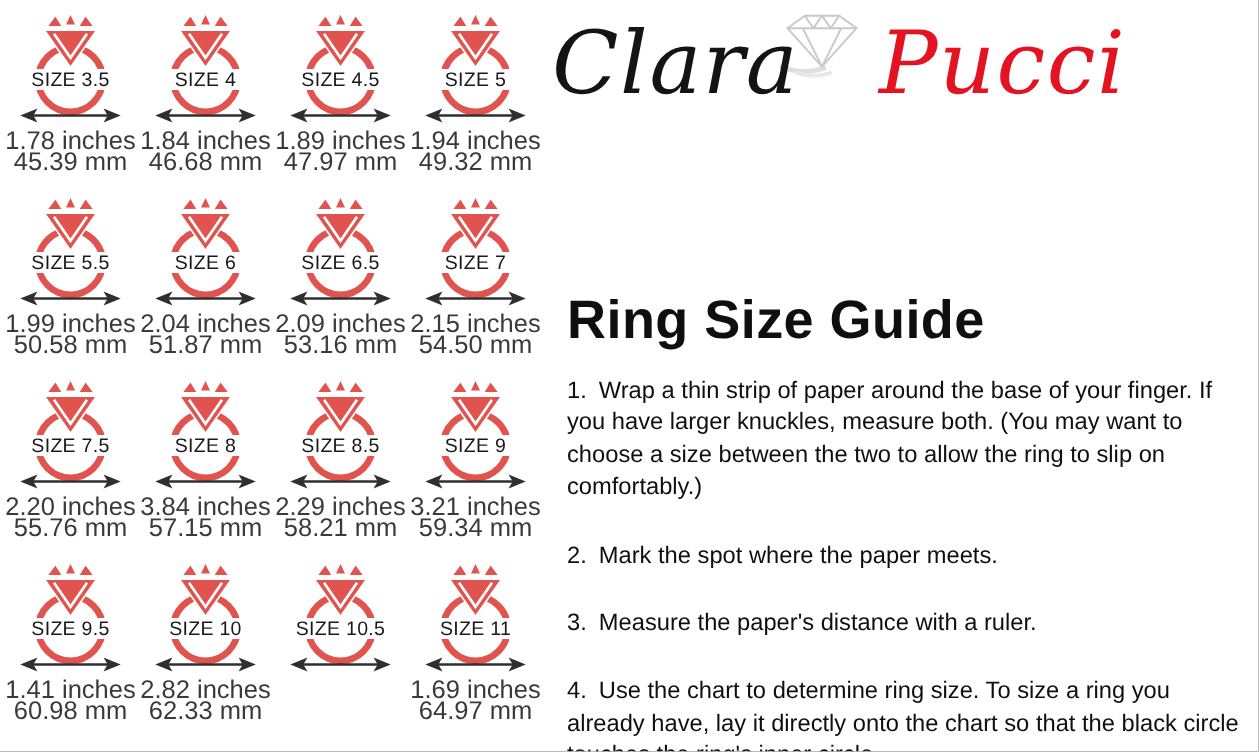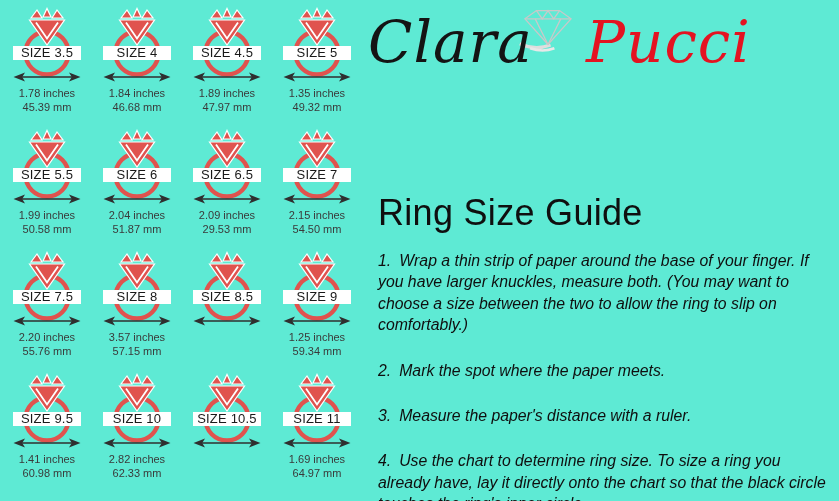--- a/index.html
+++ b/index.html
@@ -3,57 +3,57 @@
 <meta charset="utf-8">
 <style>
   :root{
     --ring:#e0534e; --brand-red:#e41321; --brand-black:#141414;
     --text:#0f0f0f; --measurement-text:#3a3a3a; --diamond-outline:#c9c9c9;
     --arrow:#2f2f2f;
   }
   *{box-sizing:border-box;margin:0;padding:0;}
   html,body{background:#888;}
   .canvas{
-    position:relative;width:839px;height:501px;background:#5eead4;
+    position:relative;width:839px;height:501px;background:#ffffff;
     overflow:hidden;font-family:"Liberation Sans",sans-serif;
   }
   
   .chart{
     position:absolute;left:2px;top:4px;
     display:grid;grid-template-columns:repeat(4,90px);grid-auto-rows:122px;
     justify-items:center;
   }
   .cell{display:flex;flex-direction:column;align-items:center;padding-top:3px;}
   .ring-svg{width:74px;height:70px;display:block;}
   .ring-band{fill:none;stroke:var(--ring);stroke-width:4.4;}
   .gem path{fill:var(--ring);stroke:#ffffff;stroke-width:1.2;}
   .gem .facet{fill:none;stroke:#ffffff;stroke-width:1.8;}
   .band-mask{fill:#ffffff;}
   .size-label{font-family:"Liberation Sans",sans-serif;font-size:13px;fill:#191919;letter-spacing:.2px;}
   .arrow-svg{width:68px;height:12px;margin-top:-6px;display:block;}
   .arrow-svg line{stroke:var(--arrow);stroke-width:1.7;}
   .arrow-svg path{fill:var(--arrow);}
-  .meas{margin-top:4px;text-align:center;font-size:11px;line-height:13.8px;color:var(--measurement-text);}
+  .meas{margin-top:4px;text-align:center;font-size:17px;line-height:13.8px;color:var(--measurement-text);}
   
   .brand{position:absolute;left:366px;top:2px;width:472px;height:106px;}
   .logo-diamond{position:absolute;left:150px;top:6px;width:64px;height:46px;z-index:1;}
   .logo-diamond .edge{fill:none;stroke:var(--diamond-outline);stroke-width:2;}
   .logo-diamond .swoosh{fill:none;stroke:#dedede;stroke-width:5;}
   .logo-diamond .swoosh2{fill:none;stroke:#e8e8e8;stroke-width:4;}
   .word{position:absolute;top:6px;z-index:2;font-family:"DejaVu Serif",serif;
         font-style:italic;font-size:58px;letter-spacing:1px;}
   .clara{left:2px;color:var(--brand-black);}
   .pucci{left:220px;color:var(--brand-red);}
   
   .guide-title{
     position:absolute;left:378px;top:192px;width:450px;
-    font-size:36px;font-weight:400;color:var(--text);letter-spacing:.3px;
+    font-size:36px;font-weight:700;color:var(--text);letter-spacing:.3px;
   }
   .steps{position:absolute;left:378px;top:250px;width:458px;}
-  .steps p{margin:0 0 24px;font-size:15.8px;line-height:21.4px;color:var(--text);font-style:italic;}
+  .steps p{margin:0 0 24px;font-size:15.8px;line-height:21.4px;color:var(--text);}
   .steps .num{margin-right:8px;}
 </style>
 </head>
 <body>
 
 <div class="canvas">
 
   <section class="chart">
     <div class="cell">
       <svg class="ring-svg" viewBox="0 0 74 70" aria-hidden="true">
@@ -139,21 +139,21 @@
         </g>
         <rect class="band-mask" x="3" y="39" width="68" height="14"></rect>
         <text class="size-label" x="37" y="50" text-anchor="middle">SIZE 5</text>
       </svg>
       <svg class="arrow-svg" viewBox="0 0 68 12" aria-hidden="true">
         <line x1="8" y1="6" x2="60" y2="6"></line>
         <path d="M0.5,6 L12,1.4 L9.2,6 L12,10.6 Z"></path>
         <path d="M67.5,6 L56,1.4 L58.8,6 L56,10.6 Z"></path>
       </svg>
       <div class="meas">
-        <div>1.35 inches</div>
+        <div>1.94 inches</div>
         <div>49.32 mm</div>
       </div>
     </div>
 
     <div class="cell">
       <svg class="ring-svg" viewBox="0 0 74 70" aria-hidden="true">
         <circle class="ring-band" cx="37" cy="46" r="21.5"></circle>
         <g class="gem" transform="translate(19,1)">
           <path d="M2,10 L8,2 L13,10 Z"></path>
           <path d="M14,9 L18,0.5 L22,9 Z"></path>
@@ -212,21 +212,21 @@
         <rect class="band-mask" x="3" y="39" width="68" height="14"></rect>
         <text class="size-label" x="37" y="50" text-anchor="middle">SIZE 6.5</text>
       </svg>
       <svg class="arrow-svg" viewBox="0 0 68 12" aria-hidden="true">
         <line x1="8" y1="6" x2="60" y2="6"></line>
         <path d="M0.5,6 L12,1.4 L9.2,6 L12,10.6 Z"></path>
         <path d="M67.5,6 L56,1.4 L58.8,6 L56,10.6 Z"></path>
       </svg>
       <div class="meas">
         <div>2.09 inches</div>
-        <div>29.53 mm</div>
+        <div>53.16 mm</div>
       </div>
     </div>
 
     <div class="cell">
       <svg class="ring-svg" viewBox="0 0 74 70" aria-hidden="true">
         <circle class="ring-band" cx="37" cy="46" r="21.5"></circle>
         <g class="gem" transform="translate(19,1)">
           <path d="M2,10 L8,2 L13,10 Z"></path>
           <path d="M14,9 L18,0.5 L22,9 Z"></path>
           <path d="M23,10 L28,2 L34,10 Z"></path>
@@ -283,21 +283,21 @@
         </g>
         <rect class="band-mask" x="3" y="39" width="68" height="14"></rect>
         <text class="size-label" x="37" y="50" text-anchor="middle">SIZE 8</text>
       </svg>
       <svg class="arrow-svg" viewBox="0 0 68 12" aria-hidden="true">
         <line x1="8" y1="6" x2="60" y2="6"></line>
         <path d="M0.5,6 L12,1.4 L9.2,6 L12,10.6 Z"></path>
         <path d="M67.5,6 L56,1.4 L58.8,6 L56,10.6 Z"></path>
       </svg>
       <div class="meas">
-        <div>3.57 inches</div>
+        <div>3.84 inches</div>
         <div>57.15 mm</div>
       </div>
     </div>
 
     <div class="cell">
       <svg class="ring-svg" viewBox="0 0 74 70" aria-hidden="true">
         <circle class="ring-band" cx="37" cy="46" r="21.5"></circle>
         <g class="gem" transform="translate(19,1)">
           <path d="M2,10 L8,2 L13,10 Z"></path>
           <path d="M14,9 L18,0.5 L22,9 Z"></path>
@@ -306,20 +306,24 @@
           <path class="facet" d="M7,14.5 L18,30.5 L29,14.5"></path>
         </g>
         <rect class="band-mask" x="3" y="39" width="68" height="14"></rect>
         <text class="size-label" x="37" y="50" text-anchor="middle">SIZE 8.5</text>
       </svg>
       <svg class="arrow-svg" viewBox="0 0 68 12" aria-hidden="true">
         <line x1="8" y1="6" x2="60" y2="6"></line>
         <path d="M0.5,6 L12,1.4 L9.2,6 L12,10.6 Z"></path>
         <path d="M67.5,6 L56,1.4 L58.8,6 L56,10.6 Z"></path>
       </svg>
+      <div class="meas">
+        <div>2.29 inches</div>
+        <div>58.21 mm</div>
+      </div>
     </div>
 
     <div class="cell">
       <svg class="ring-svg" viewBox="0 0 74 70" aria-hidden="true">
         <circle class="ring-band" cx="37" cy="46" r="21.5"></circle>
         <g class="gem" transform="translate(19,1)">
           <path d="M2,10 L8,2 L13,10 Z"></path>
           <path d="M14,9 L18,0.5 L22,9 Z"></path>
           <path d="M23,10 L28,2 L34,10 Z"></path>
           <path d="M0.5,12 L35.5,12 L18,37 Z"></path>
@@ -327,21 +331,21 @@
         </g>
         <rect class="band-mask" x="3" y="39" width="68" height="14"></rect>
         <text class="size-label" x="37" y="50" text-anchor="middle">SIZE 9</text>
       </svg>
       <svg class="arrow-svg" viewBox="0 0 68 12" aria-hidden="true">
         <line x1="8" y1="6" x2="60" y2="6"></line>
         <path d="M0.5,6 L12,1.4 L9.2,6 L12,10.6 Z"></path>
         <path d="M67.5,6 L56,1.4 L58.8,6 L56,10.6 Z"></path>
       </svg>
       <div class="meas">
-        <div>1.25 inches</div>
+        <div>3.21 inches</div>
         <div>59.34 mm</div>
       </div>
     </div>
 
     <div class="cell">
       <svg class="ring-svg" viewBox="0 0 74 70" aria-hidden="true">
         <circle class="ring-band" cx="37" cy="46" r="21.5"></circle>
         <g class="gem" transform="translate(19,1)">
           <path d="M2,10 L8,2 L13,10 Z"></path>
           <path d="M14,9 L18,0.5 L22,9 Z"></path>

